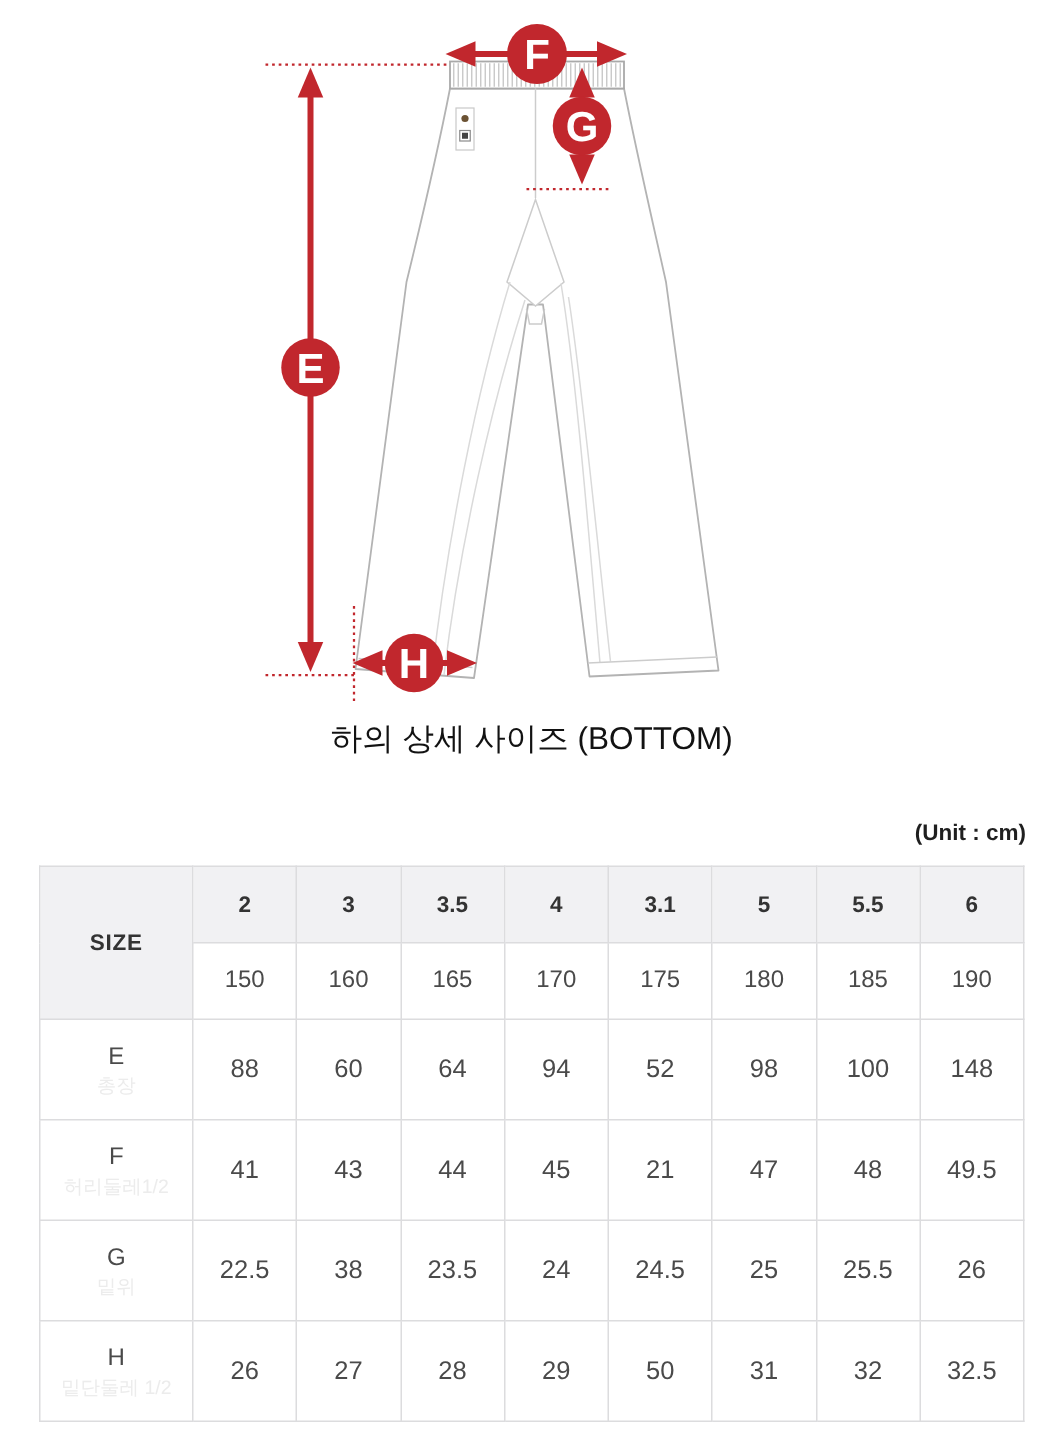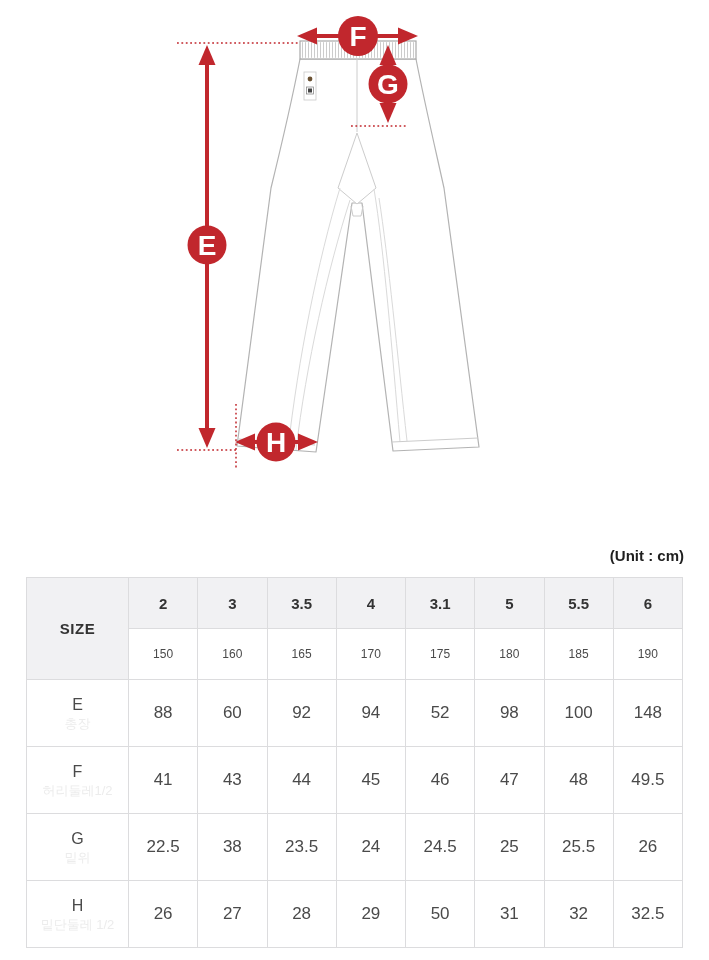--- a/index.html
+++ b/index.html
@@ -33,21 +33,21 @@
     position:absolute;left:26px;top:577px;width:657px;
     border-collapse:collapse;table-layout:fixed;
   }
   .size-table td,.size-table th{
     border:1px solid #dcdcde;text-align:center;vertical-align:middle;
     padding:0;overflow:hidden;
   }
   .size-table .col-label{width:102px;}
   .dark{background:#3a3a3c;color:#f7f7f7;}
   .row-sizes td{height:50px;background:#f1f1f3;font-weight:700;font-size:15px;color:#333333;}
-  .row-heights td{height:50px;background:#ffffff;font-size:12px;color:#4a4a4a;font-weight:400;}
+  .row-heights td{height:50px;background:#ffffff;font-size:16px;color:#4a4a4a;font-weight:400;}
   .size-head{font-size:17px;font-weight:700;letter-spacing:.5px;}
   .data-row td{height:66px;background:#ffffff;font-size:17px;color:#4a4a4a;font-weight:400;}
   .row-head .code{font-size:16px;font-weight:500;line-height:20px;}
   .row-head .klabel{font-size:13px;font-weight:400;line-height:17px;color:#ececec;}
 </style>
 </head>
 <body>
 
 <div class="stage">
 
@@ -160,20 +160,21 @@
 
     <g>
       <path class="accent-stroke" d="M 246,442 L 307,442" stroke-width="4" fill="none"></path>
       <polygon class="accent-fill" points="235,442 255,433.5 255,450.5"></polygon>
       <polygon class="accent-fill" points="318,442 298,433.5 298,450.5"></polygon>
       <circle class="accent-fill" cx="276" cy="442" r="19.5"></circle>
       <text class="badge-letter" x="276" y="452">H</text>
     </g>
   </svg>
 
+  <div class="caption">하의 상세 사이즈 (BOTTOM)</div>
 
   <div class="unit-label">(Unit : cm)</div>
 
   <table class="size-table">
     <colgroup>
       <col class="col-label">
         <col>
         <col>
         <col>
         <col>
@@ -205,38 +206,38 @@
         <td>190</td>
       </tr>
 
       <tr class="data-row">
         <td class="dark row-head">
           <div class="code">E</div>
           <div class="klabel">총장</div>
         </td>
         <td>88</td>
         <td>60</td>
-        <td>92</td>
+        <td>64</td>
         <td>94</td>
         <td>52</td>
         <td>98</td>
         <td>100</td>
         <td>148</td>
       </tr>
 
       <tr class="data-row">
         <td class="dark row-head">
           <div class="code">F</div>
           <div class="klabel">허리둘레1/2</div>
         </td>
         <td>41</td>
         <td>43</td>
         <td>44</td>
         <td>45</td>
-        <td>46</td>
+        <td>21</td>
         <td>47</td>
         <td>48</td>
         <td>49.5</td>
       </tr>
 
       <tr class="data-row">
         <td class="dark row-head">
           <div class="code">G</div>
           <div class="klabel">밑위</div>
         </td>

